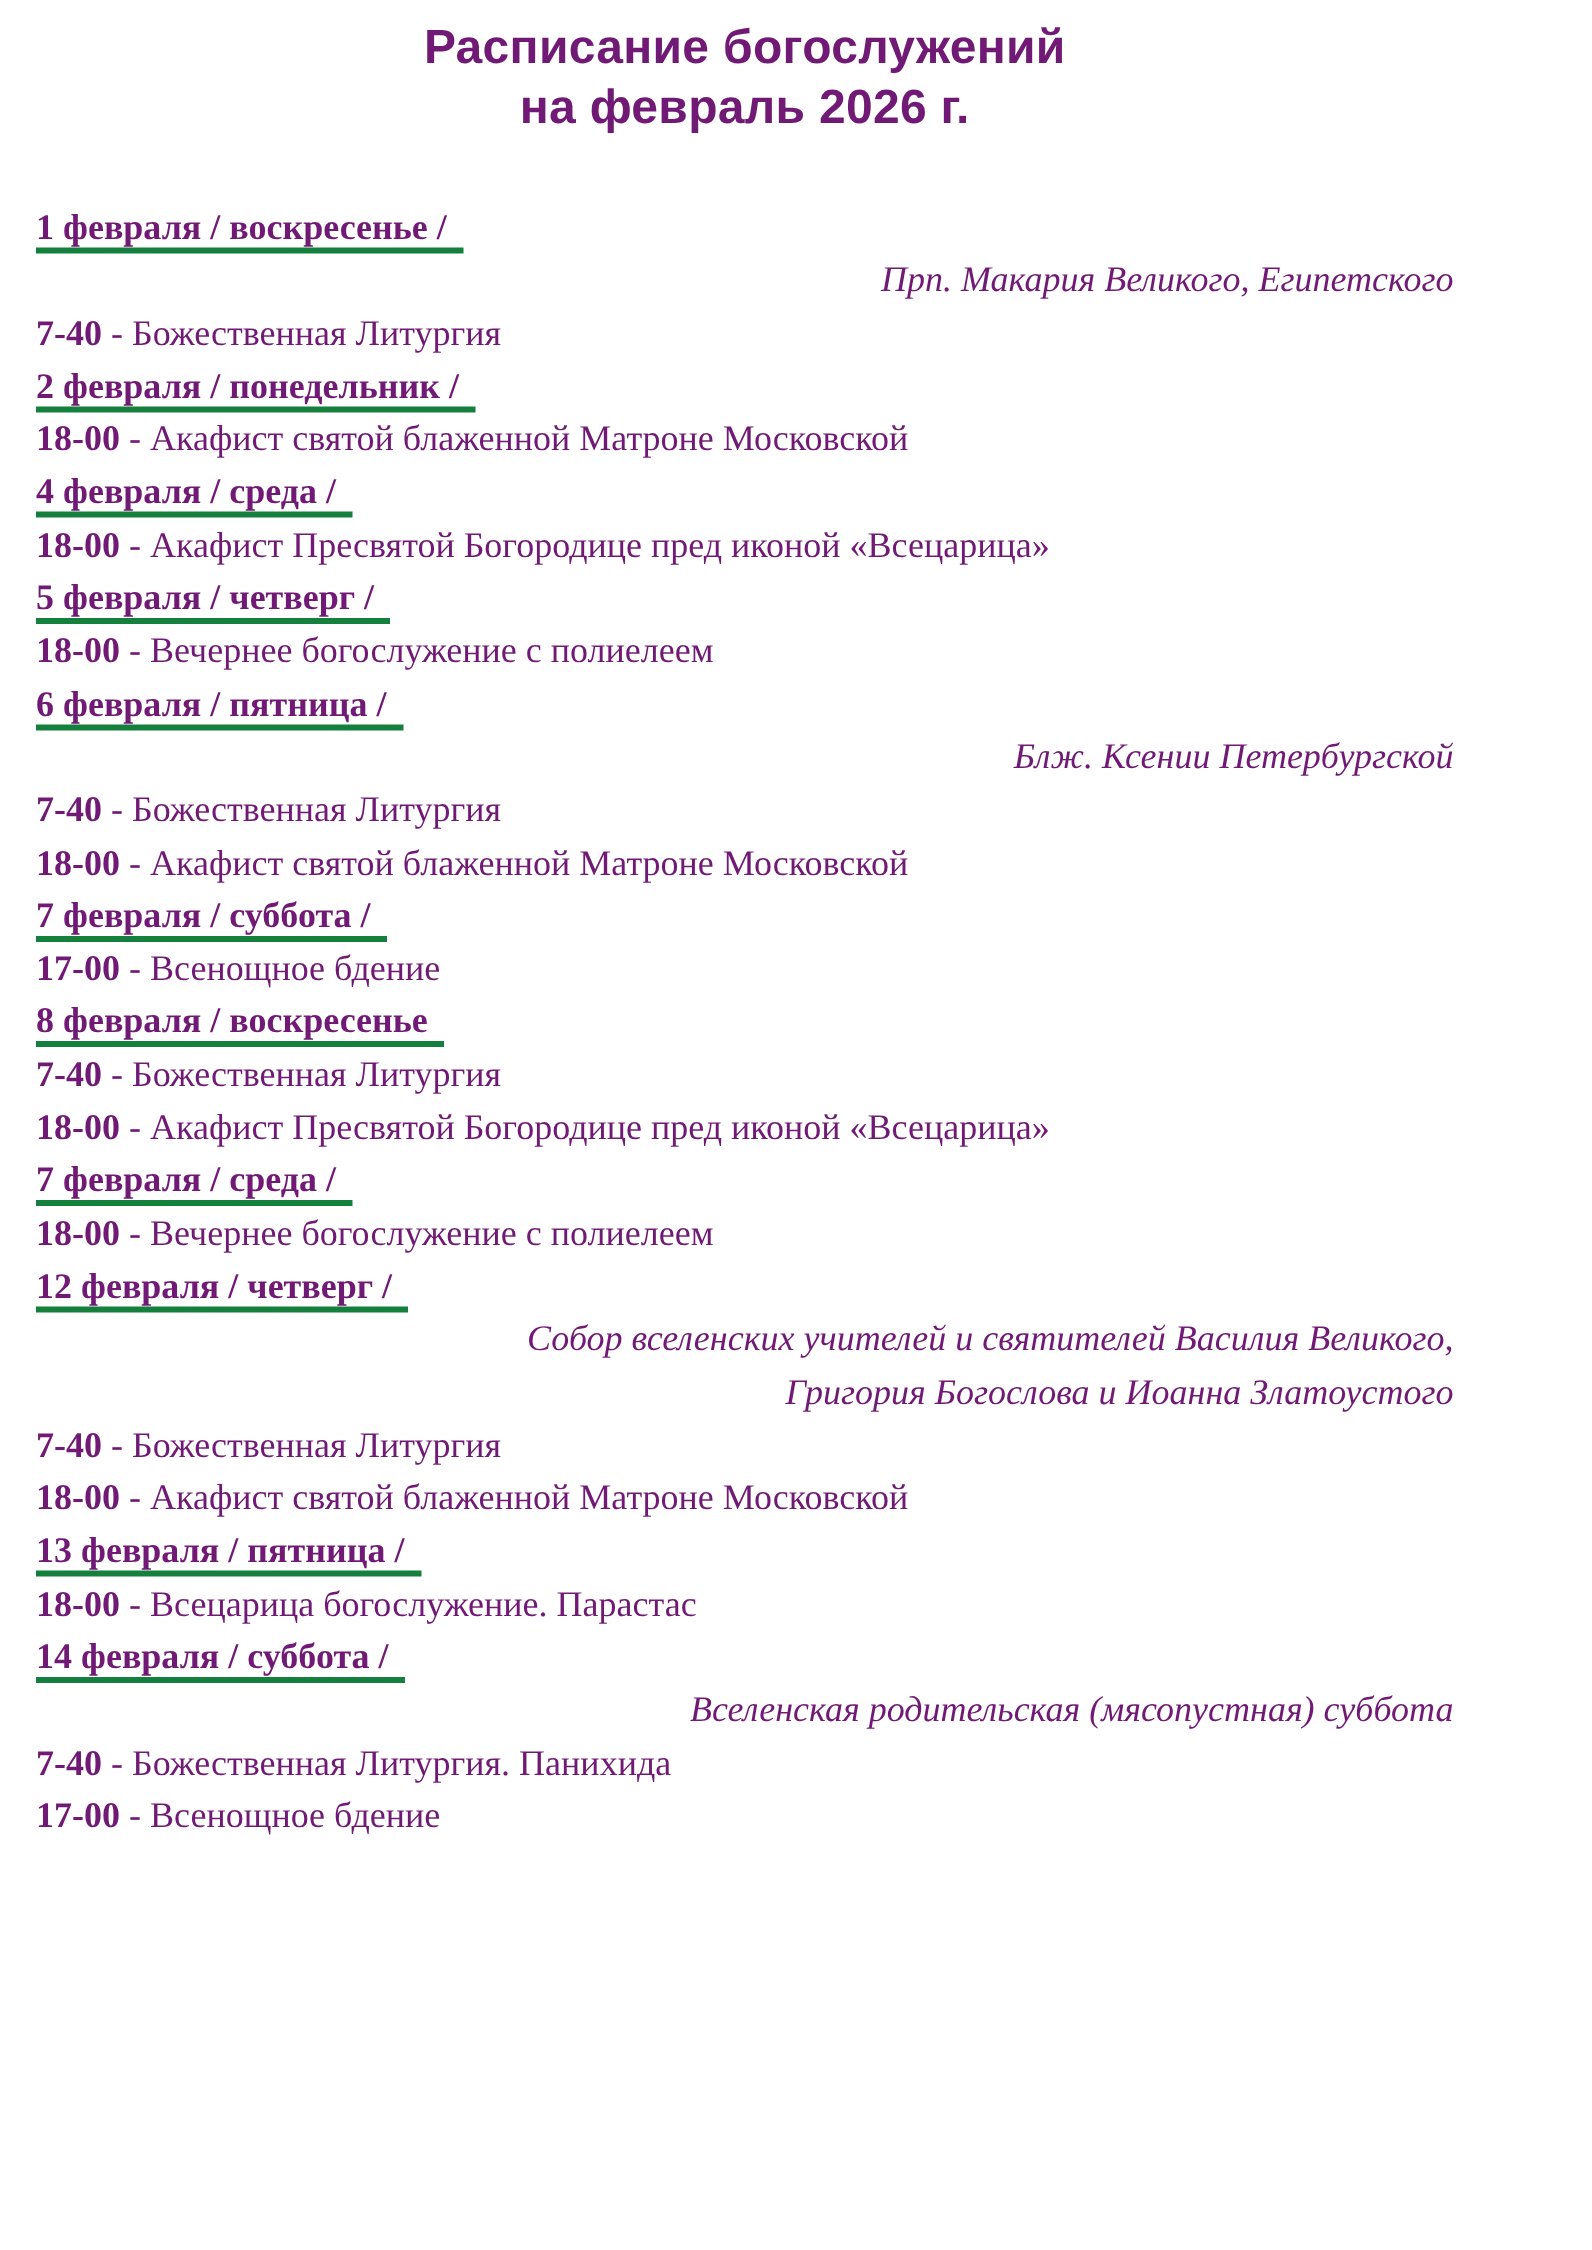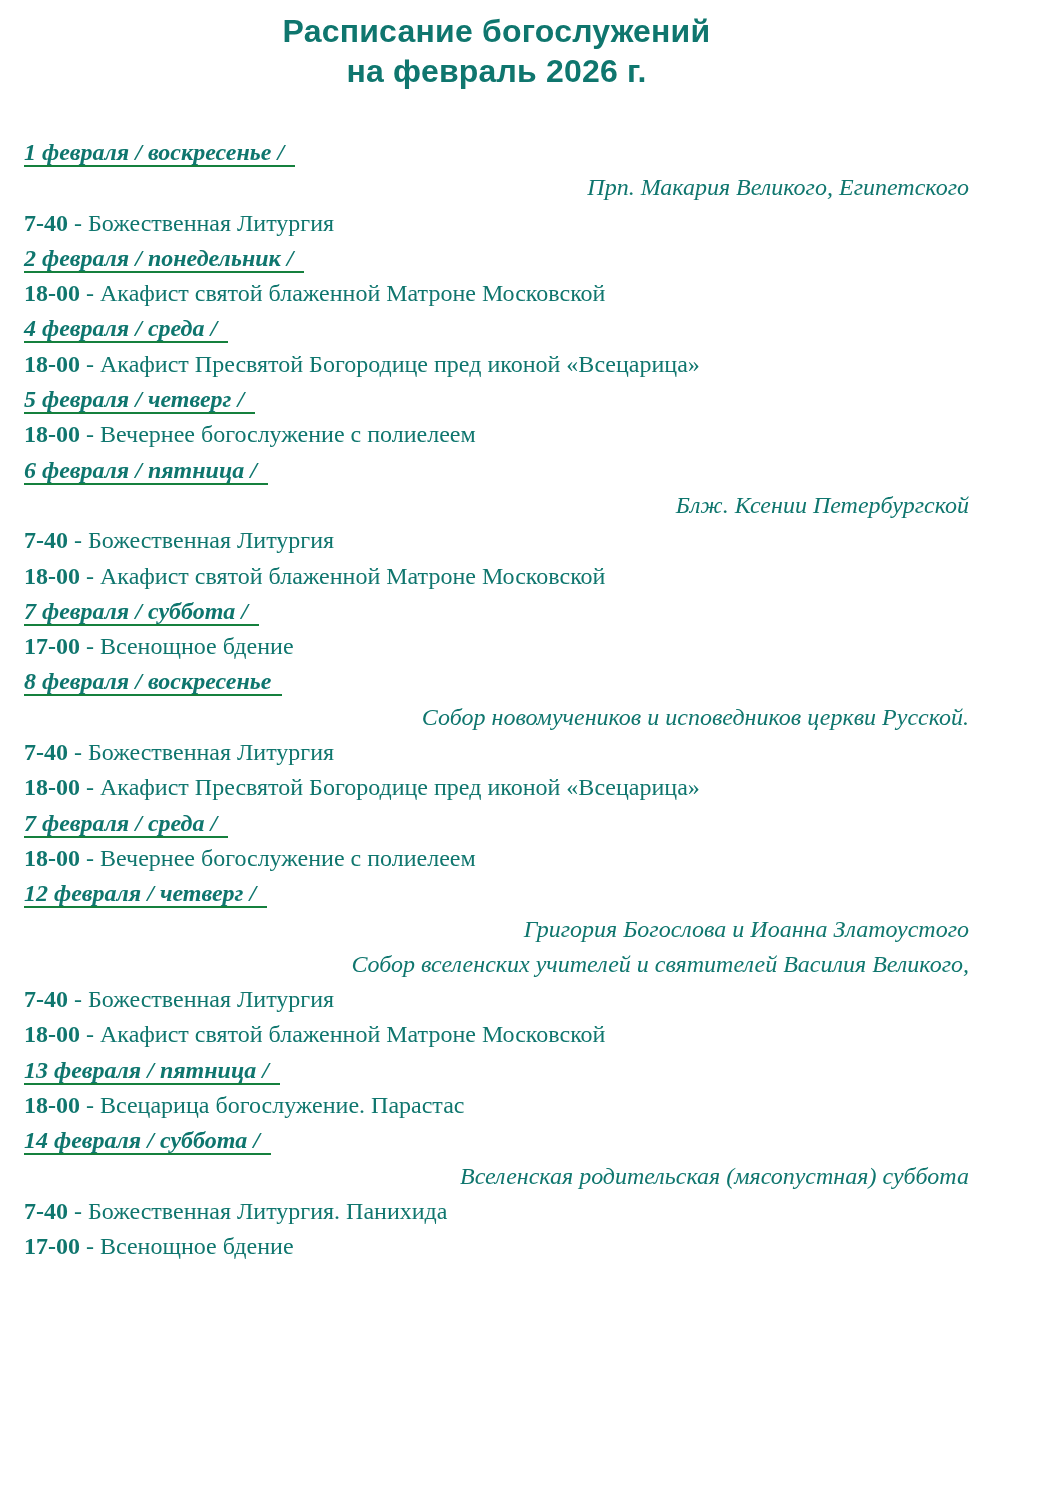--- a/index.html
+++ b/index.html
@@ -1,21 +1,21 @@
 <!DOCTYPE html>
 <html><head>
 <meta charset="utf-8">
 <style>
   html, body { margin: 0; padding: 0; background: #ffffff; }
   .page {
     position: relative;
     width: 1061px;
     height: 1500px;
     background: #ffffff;
-    color: #0f766e;
+    color: #701a75;
     box-sizing: border-box;
     padding: 11px 92px 0 24px;
     overflow: hidden;
   }
   .title {
     font-family: "Liberation Sans", sans-serif;
     font-weight: bold;
     font-size: 32px;
     line-height: 40px;
     text-align: center;
@@ -26,22 +26,21 @@
     font-family: "Liberation Serif", serif;
     font-size: 24px;
     line-height: 35.3px;
   }
   .line { white-space: nowrap; }
   .heading {
     display: inline-block;
     font-weight: bold;
     line-height: 25px;
     padding-right: 11px;
-    border-bottom: 2px solid #15803d;
-    font-style: italic;
+    border-bottom: 4px solid #15803d;
   }
   .feast { font-style: italic; text-align: right; }
   .time { font-weight: bold; }
   .sep { white-space: pre; }
 </style>
 </head>
 <body>
 
 <div class="page">
 
@@ -80,37 +79,36 @@
       <div class="line"><span class="time">18-00</span><span class="sep"> - </span><span>Акафист святой блаженной Матроне Московской</span></div>
     </div>
 
     <div class="entry">
       <div class="line"><span class="heading">7 февраля / суббота /</span></div>
       <div class="line"><span class="time">17-00</span><span class="sep"> - </span><span>Всенощное бдение</span></div>
     </div>
 
     <div class="entry">
       <div class="line"><span class="heading">8 февраля / воскресенье</span></div>
-      <div class="line feast">Собор новомучеников и исповедников церкви Русской.</div>
       <div class="line"><span class="time">7-40</span><span class="sep"> - </span><span>Божественная Литургия</span></div>
     </div>
 
     <div class="entry">
       <div class="line"><span class="time">18-00</span><span class="sep"> - </span><span>Акафист Пресвятой Богородице пред иконой «Всецарица»</span></div>
     </div>
 
     <div class="entry">
       <div class="line"><span class="heading">7 февраля / среда /</span></div>
       <div class="line"><span class="time">18-00</span><span class="sep"> - </span><span>Вечернее богослужение с полиелеем</span></div>
     </div>
 
     <div class="entry">
       <div class="line"><span class="heading">12 февраля / четверг /</span></div>
+      <div class="line feast">Собор вселенских учителей и святителей Василия Великого,</div>
       <div class="line feast">Григория Богослова и Иоанна Златоустого</div>
-      <div class="line feast">Собор вселенских учителей и святителей Василия Великого,</div>
       <div class="line"><span class="time">7-40</span><span class="sep"> - </span><span>Божественная Литургия</span></div>
       <div class="line"><span class="time">18-00</span><span class="sep"> - </span><span>Акафист святой блаженной Матроне Московской</span></div>
     </div>
 
     <div class="entry">
       <div class="line"><span class="heading">13 февраля / пятница /</span></div>
       <div class="line"><span class="time">18-00</span><span class="sep"> - </span><span>Всецарица богослужение. Парастас</span></div>
     </div>
 
     <div class="entry">

